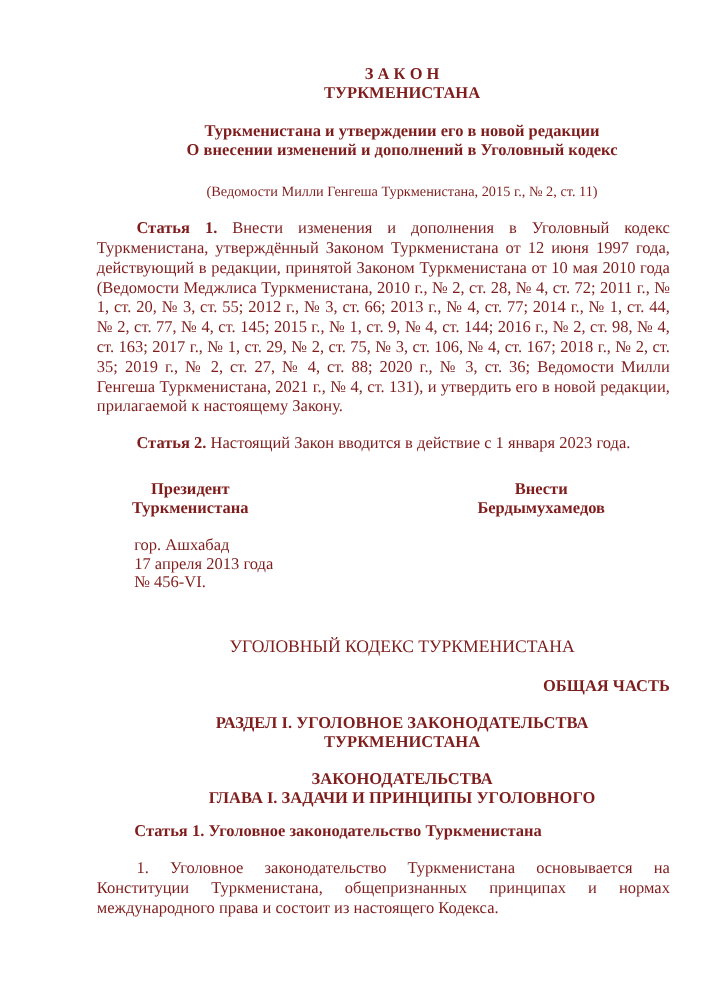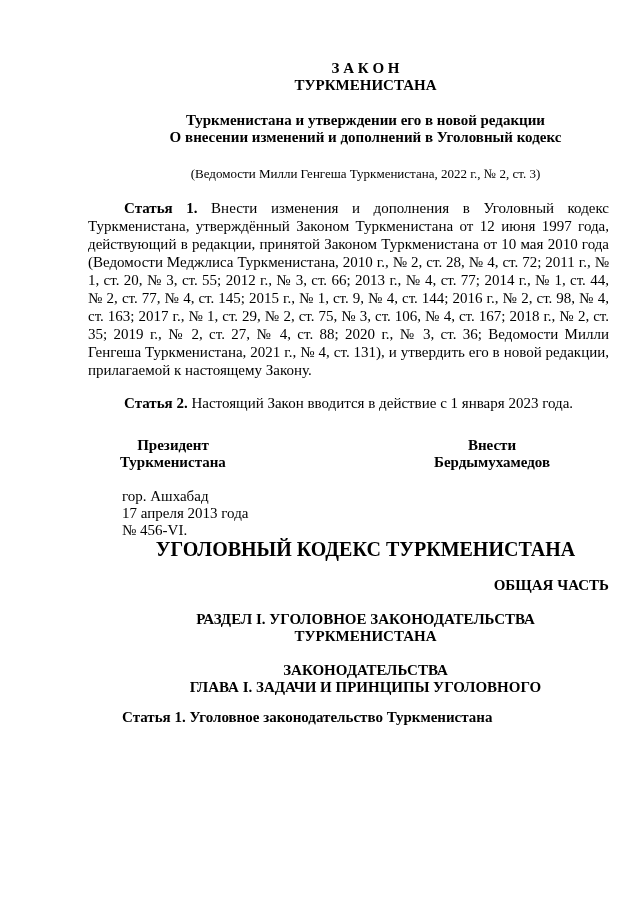--- a/index.html
+++ b/index.html
@@ -5,21 +5,21 @@
   html, body {
     margin: 0;
     padding: 0;
     background: #ffffff;
   }
   .page {
     position: relative;
     width: 640px;
     height: 905px;
     background: #ffffff;
-    color: #000000;
+    color: #7f1d1d;
     font-family: "Liberation Serif", "DejaVu Serif", serif;
     font-size: 15px;
     line-height: 18px;
     box-sizing: border-box;
     padding: 60px 31px 0 88px; 
     overflow: hidden;
   }
   .centered {
     text-align: center;
     padding-left: 34px;   
@@ -52,23 +52,24 @@
     line-height: 17px;
   }
   .signature .sig-left  { width: 170px; text-align: center; }
   .signature .sig-right { width: 170px; text-align: center; margin-right: 32px; }
   .issuance {
     margin-top: 17px;
     padding-left: 34px;
     line-height: 17px;
   }
   .code-title {
-    font-size: 20px;
+    margin-top: 39px;
+    font-size: 16px;
     line-height: 21px;
-    font-weight: bold;
+    font-weight: normal;
   }
   .part-heading {
     margin-top: 17px;
     font-weight: bold;
     line-height: 17px;
     text-align: right;
   }
   .section-heading, .chapter-heading {
     margin-top: 17px;
     font-weight: bold;
@@ -90,21 +91,21 @@
   <div class="kicker centered">
     <span class="line">З А К О Н</span>
     <span class="line">ТУРКМЕНИСТАНА</span>
   </div>
 
   <div class="law-title centered">
     <span class="line">Туркменистана и утверждении его в новой редакции</span>
     <span class="line">О внесении изменений и дополнений в Уголовный кодекс</span>
   </div>
 
-  <div class="source-note centered">(Ведомости Милли Генгеша Туркменистана, 2022 г., № 2, ст. 3)</div>
+  <div class="source-note centered">(Ведомости Милли Генгеша Туркменистана, 2015 г., № 2, ст. 11)</div>
 
   <p class="body-par"><b>Статья 1.</b> <span>Внести изменения и дополнения в Уголовный кодекс Туркменистана, утверждённый Законом Туркменистана от 12 июня 1997 года, действующий в редакции, принятой Законом Туркменистана от 10 мая 2010 года (Ведомости Меджлиса Туркменистана, 2010 г., № 2, ст. 28, № 4, ст. 72; 2011 г., № 1, ст. 20, № 3, ст. 55; 2012 г., № 3, ст. 66; 2013 г., № 4, ст. 77; 2014 г., № 1, ст. 44, № 2, ст. 77, № 4, ст. 145; 2015 г., № 1, ст. 9, № 4, ст. 144; 2016 г., № 2, ст. 98, № 4, ст. 163; 2017 г., № 1, ст. 29, № 2, ст. 75, № 3, ст. 106, № 4, ст. 167; 2018 г., № 2, ст. 35; 2019 г., № 2, ст. 27, № 4, ст. 88; 2020 г., № 3, ст. 36; Ведомости Милли Генгеша Туркменистана, 2021 г., № 4, ст. 131), и утвердить его в новой редакции, прилагаемой к настоящему Закону.</span></p>
 
   <p class="body-par art2"><b>Статья 2.</b> <span>Настоящий Закон вводится в действие с 1 января 2023 года.</span></p>
 
   <div class="signature">
     <div class="sig-left">
       <span class="line">Президент</span>
       <span class="line">Туркменистана</span>
     </div>
@@ -129,14 +130,15 @@
     <span class="line">ТУРКМЕНИСТАНА</span>
   </div>
 
   <div class="chapter-heading centered">
     <span class="line">ЗАКОНОДАТЕЛЬСТВА</span>
     <span class="line">ГЛАВА I. ЗАДАЧИ И ПРИНЦИПЫ УГОЛОВНОГО</span>
   </div>
 
   <div class="article-heading">Статья 1. Уголовное законодательство Туркменистана</div>
 
+  <p class="body-par" style="margin-top:16px">1. Уголовное законодательство Туркменистана основывается на Конституции Туркменистана, общепризнанных принципах и нормах международного права и состоит из настоящего Кодекса.</p>
 
 </div>
 
 </body></html>

